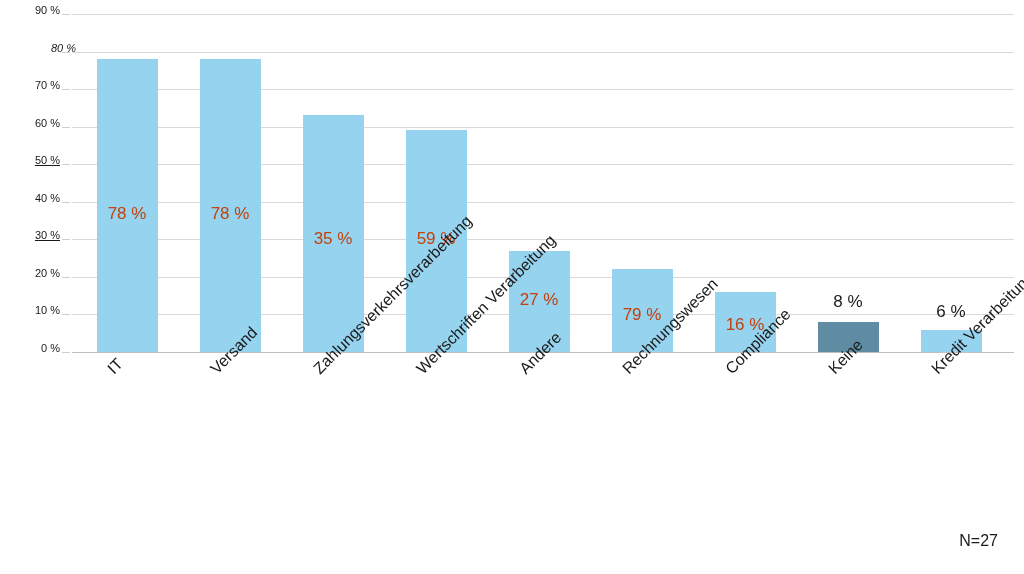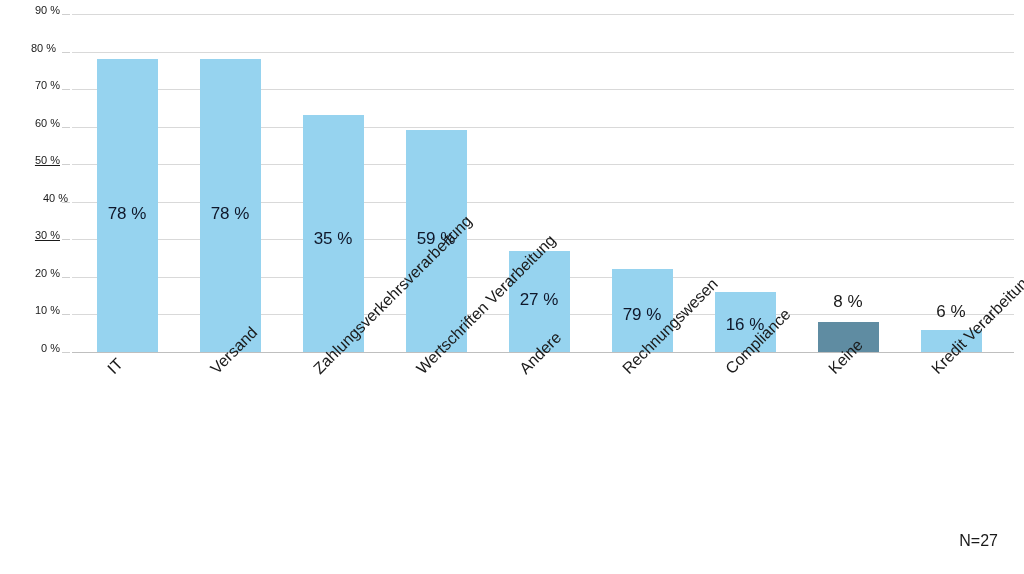--- a/index.html
+++ b/index.html
@@ -63,21 +63,21 @@
   }
   .bar.highlight {
     background: #5f8ca2;
   }
 
   .bar-value {
     position: absolute;
     width: 90px;
     text-align: center;
     font-size: 17px;
-    color: #0f172a;
+    color: #c2410c;
     white-space: nowrap;
   }
   .bar-value.outside {
     color: #1a1a1a;
   }
 
   
   .cat-label {
     position: absolute;
     transform-origin: left top;
@@ -102,25 +102,25 @@
     white-space: nowrap;
   }
 </style>
 </head>
 <body>
 
 <div id="chart-root">
 
   <div id="y-axis">
     <div class="y-tick" style="left:4px; top:4px;">90 %</div>
-    <div class="y-tick" style="left:0; top:41.6px;">80 %</div>
+    <div class="y-tick" style="left:20px; top:41.6px;font-style:italic;">80 %</div>
     <div class="y-tick" style="left:4px; top:79.1px;">70 %</div>
     <div class="y-tick" style="left:4px; top:116.7px;">60 %</div>
     <div class="y-tick" style="left:4px; top:154.2px;text-decoration:underline;">50 %</div>
-    <div class="y-tick" style="left:12px; top:191.8px;">40 %</div>
+    <div class="y-tick" style="left:4px; top:191.8px;">40 %</div>
     <div class="y-tick" style="left:4px; top:229.3px;text-decoration:underline;">30 %</div>
     <div class="y-tick" style="left:4px; top:266.9px;">20 %</div>
     <div class="y-tick" style="left:4px; top:304.4px;">10 %</div>
     <div class="y-tick" style="left:4px; top:342px;">0 %</div>
   </div>
 
   <div class="tick-stub" style="left:62px; top:14px;"></div>
   <div class="tick-stub" style="left:62px; top:51.6px;"></div>
   <div class="tick-stub" style="left:62px; top:89.1px;"></div>
   <div class="tick-stub" style="left:62px; top:126.7px;"></div>

